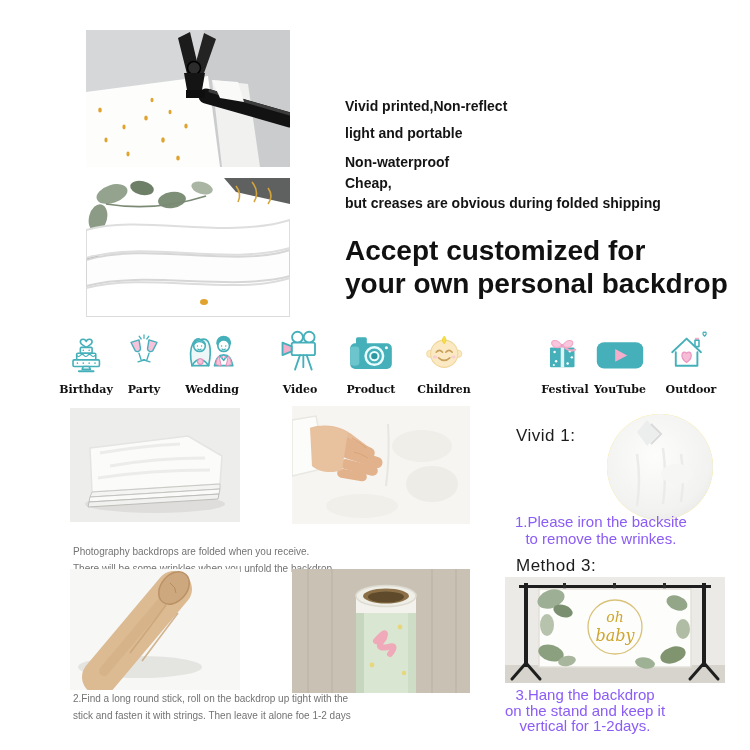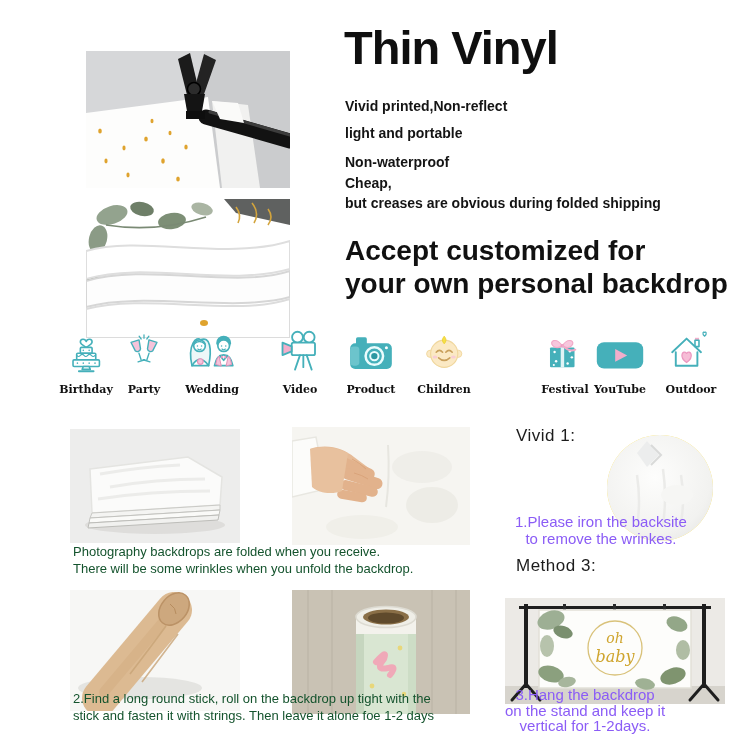--- a/index.html
+++ b/index.html
@@ -1,36 +1,36 @@
 <!DOCTYPE html>
 <html><head>
 <meta charset="utf-8">
 <style>
   html,body{margin:0;padding:0;background:#ffffff;}
   #canvas{position:relative;width:750px;height:750px;background:#ffffff;overflow:hidden;
           font-family:"Liberation Sans",sans-serif;color:#151515;}
   .abs{position:absolute;}
-  .photo{position:absolute;overflow:hidden;background:#fde047;margin-top:21px;}
+  .photo{position:absolute;overflow:hidden;background:#fde047;}
   .photo svg{display:block;width:100%;height:100%;}
 
   #title{left:344px;top:20px;font-size:47px;font-weight:700;letter-spacing:-1px;color:#0f0f0f;}
 
   #features{left:345px;top:96px;font-weight:700;font-size:14px;color:#141414;white-space:nowrap;}
   #features .f{line-height:20px;}
   #features .f1{margin-bottom:7px;}
   #features .f2{margin-bottom:9px;}
   #features .f3{margin-bottom:1px;}
 
   #customize{left:345px;top:234px;font-weight:700;font-size:28px;line-height:33px;color:#111;white-space:nowrap;}
 
   .cat{position:absolute;top:322px;display:flex;flex-direction:column;align-items:center;transform:translateX(-50%);}
   .cat .icon-box{height:57px;display:flex;align-items:flex-end;justify-content:center;}
   .cat .cat-label{margin-top:4px;font-family:"DejaVu Serif",serif;font-weight:700;font-size:11px;color:#111;white-space:nowrap;}
 
-  .caption{position:absolute;font-size:13px;line-height:17px;color:#14532d;white-space:nowrap;}
+  .caption{position:absolute;font-size:10px;line-height:17px;color:#737373;white-space:nowrap;}
   .method-title{position:absolute;font-size:17px;color:#1c1c1c;letter-spacing:.5px;}
   .steps{position:absolute;font-size:15px;line-height:16.5px;color:#8b5cf6;white-space:nowrap;text-align:center;}
 </style>
 </head>
 <body>
 
 <div id="canvas">
 
   <div class="photo" style="left:86px;top:30px;width:204px;height:137px;">
     <svg viewBox="0 0 204 137">
@@ -81,21 +81,20 @@
         <ellipse cx="6" cy="76" rx="7" ry="11" fill="#74846d" transform="rotate(-10 6 76)"></ellipse>
         <path d="M20 26 Q70 34 120 18" stroke="#7a8a74" stroke-width="1.6" fill="none"></path>
       </g>
       <path d="M0 52 C55 36 140 62 204 42 L204 70 C140 88 60 62 0 80 Z" fill="#ffffff" stroke="#dedede" stroke-width="2"></path>
       <path d="M0 82 C60 64 150 90 204 72 L204 98 C145 114 60 92 0 108 Z" fill="#fdfdfd" stroke="#d6d6d6" stroke-width="2"></path>
       <path d="M0 110 C60 94 150 118 204 100 L204 139 L0 139 Z" fill="#ffffff" stroke="#dcdcdc" stroke-width="2"></path>
       <ellipse cx="118" cy="124" rx="4" ry="3" fill="#dfa32e"></ellipse>
     </svg>
   </div>
 
-  <div class="abs" id="title">Thin Vinyl</div>
   <div class="abs" id="features">
     <div class="f f1">Vivid printed,Non-reflect</div>
     <div class="f f2">light and portable</div>
     <div class="f f3">Non-waterproof</div>
     <div class="f">Cheap,</div>
     <div class="f">but creases are obvious during folded shipping</div>
   </div>
   <div class="abs" id="customize">
     <div>Accept customized for</div>
     <div>your own personal backdrop</div>

